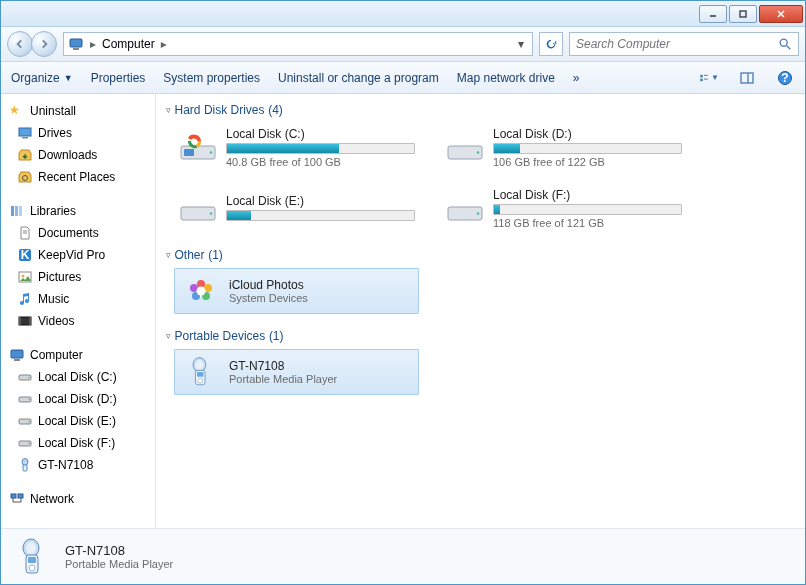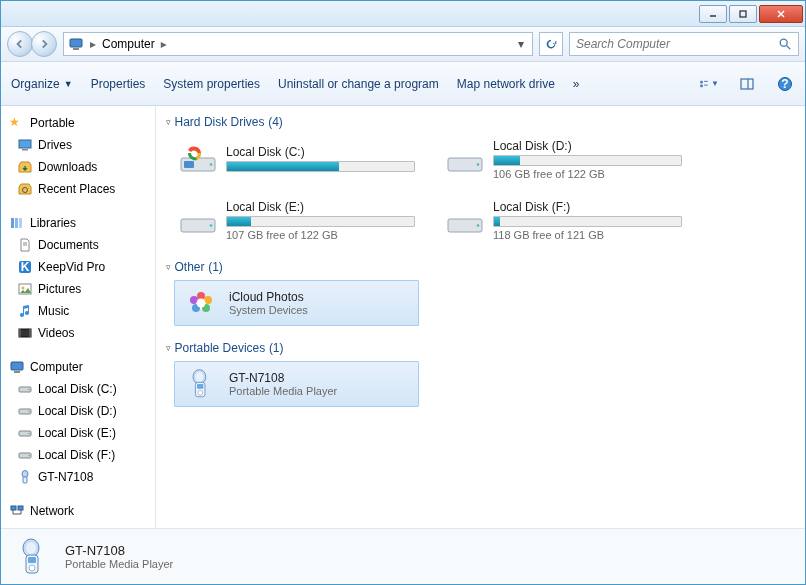--- a/index.html
+++ b/index.html
@@ -19,21 +19,21 @@
 .addrbar { flex: 1; height: 24px; background: #fff; border: 1px solid #a8bed4; display: flex; align-items: center; padding: 0 4px; }
 .addricon { width: 16px; height: 16px; margin-right: 4px; }
 .crumb { padding: 0 4px; cursor: pointer; }
 .cchev { color: #666; padding: 0 2px; }
 .addrspacer { flex: 1; }
 .addrdd { color: #555; padding: 0 4px; cursor: pointer; }
 .refreshbtn { width: 24px; height: 24px; border: 1px solid #a8bed4; background: #fff; display: flex; align-items: center; justify-content: center; cursor: pointer; }
 .searchbox { width: 230px; height: 24px; border: 1px solid #a8bed4; background: #fff; display: flex; align-items: center; padding: 0 6px; }
 .searchbox input { border: none; outline: none; flex: 1; color: #0f766e; font-style: italic; }
 
-.toolbar { height: 44px; background: linear-gradient(#f7fbff,#e8f0f9); border-bottom: 1px solid #cdd9e6; display: flex; align-items: center; padding: 0 10px; gap: 18px; color: #1a3e6e; }
+.toolbar { height: 32px; background: linear-gradient(#f7fbff,#e8f0f9); border-bottom: 1px solid #cdd9e6; display: flex; align-items: center; padding: 0 10px; gap: 18px; color: #1a3e6e; }
 .tool { cursor: pointer; display: flex; align-items: center; gap: 4px; }
 .tool .dd { font-size: 9px; }
 .tbspacer { flex: 1; }
 .tbicon { width: 20px; height: 20px; display: flex; align-items: center; justify-content: center; cursor: pointer; color: #3a6ea5; }
 
 .body { flex: 1; display: flex; overflow: hidden; }
 .navpane { width: 155px; border-right: 1px solid #e0e6ed; overflow-y: auto; padding: 6px 2px; }
 .navgrp { margin-bottom: 12px; }
 .navitem { display: flex; align-items: center; height: 22px; padding-left: 14px; cursor: pointer; white-space: nowrap; }
 .navitem.hdr { padding-left: 6px; font-weight: normal; }
@@ -158,21 +158,21 @@
         </svg>
       </span>
   </div>
 
   <div class="body">
 
     <div class="navpane">
       <div class="navgrp">
         <div class="navitem hdr">
             <span class="nicon favstar">★</span>
-            <span>Portable</span>
+            <span>Uninstall</span>
           </div>
         <div class="navitem">
             <svg class="nicon" viewBox="0 0 16 16">
               <rect x="2" y="3" width="12" height="8" fill="#5aa0e0" stroke="#2a6aa0"></rect>
               <rect x="5" y="12" width="6" height="1.5" fill="#888"></rect>
             </svg>
             <span>Drives</span>
           </div>
         <div class="navitem">
             <svg class="nicon" viewBox="0 0 16 16">
@@ -306,20 +306,21 @@
                 <circle cx="33" cy="20.5" r="1.3" fill="#4ac0a0"></circle>
                 <path d="M10 6a7 7 0 0 1 13 3l-3 1a4 4 0 0 0-7-2z" fill="#f05030"></path>
                 <path d="M23 9a7 7 0 0 1-4 7l-1-3a4 4 0 0 0 2-4z" fill="#f5b32a"></path>
                 <path d="M19 16a7 7 0 0 1-9-7l3 0a4 4 0 0 0 5 4z" fill="#3a9a50"></path>
               </svg>
             <div class="dinfo">
               <div class="dname">Local Disk (C:)</div>
               <div class="dbar">
                   <div class="fill" style="width:60%"></div>
                 </div>
+              <div class="dmeta">40.8 GB free of 100 GB</div>
             </div>
           </div>
           <div class="drive">
             <svg class="dicon" viewBox="0 0 40 32">
                 <rect x="3" y="14" width="34" height="13" rx="2" fill="#dde3e9" stroke="#9aa5b0"></rect>
                 <circle cx="33" cy="20.5" r="1.3" fill="#4ac0a0"></circle>
               </svg>
             <div class="dinfo">
               <div class="dname">Local Disk (D:)</div>
               <div class="dbar">
@@ -331,21 +332,20 @@
           <div class="drive">
             <svg class="dicon" viewBox="0 0 40 32">
                 <rect x="3" y="14" width="34" height="13" rx="2" fill="#dde3e9" stroke="#9aa5b0"></rect>
                 <circle cx="33" cy="20.5" r="1.3" fill="#4ac0a0"></circle>
               </svg>
             <div class="dinfo">
               <div class="dname">Local Disk (E:)</div>
               <div class="dbar">
                   <div class="fill" style="width:13%"></div>
                 </div>
-              <div class="dmeta">107 GB free of 122 GB</div>
             </div>
           </div>
           <div class="drive">
             <svg class="dicon" viewBox="0 0 40 32">
                 <rect x="3" y="14" width="34" height="13" rx="2" fill="#dde3e9" stroke="#9aa5b0"></rect>
                 <circle cx="33" cy="20.5" r="1.3" fill="#4ac0a0"></circle>
               </svg>
             <div class="dinfo">
               <div class="dname">Local Disk (F:)</div>
               <div class="dbar">

